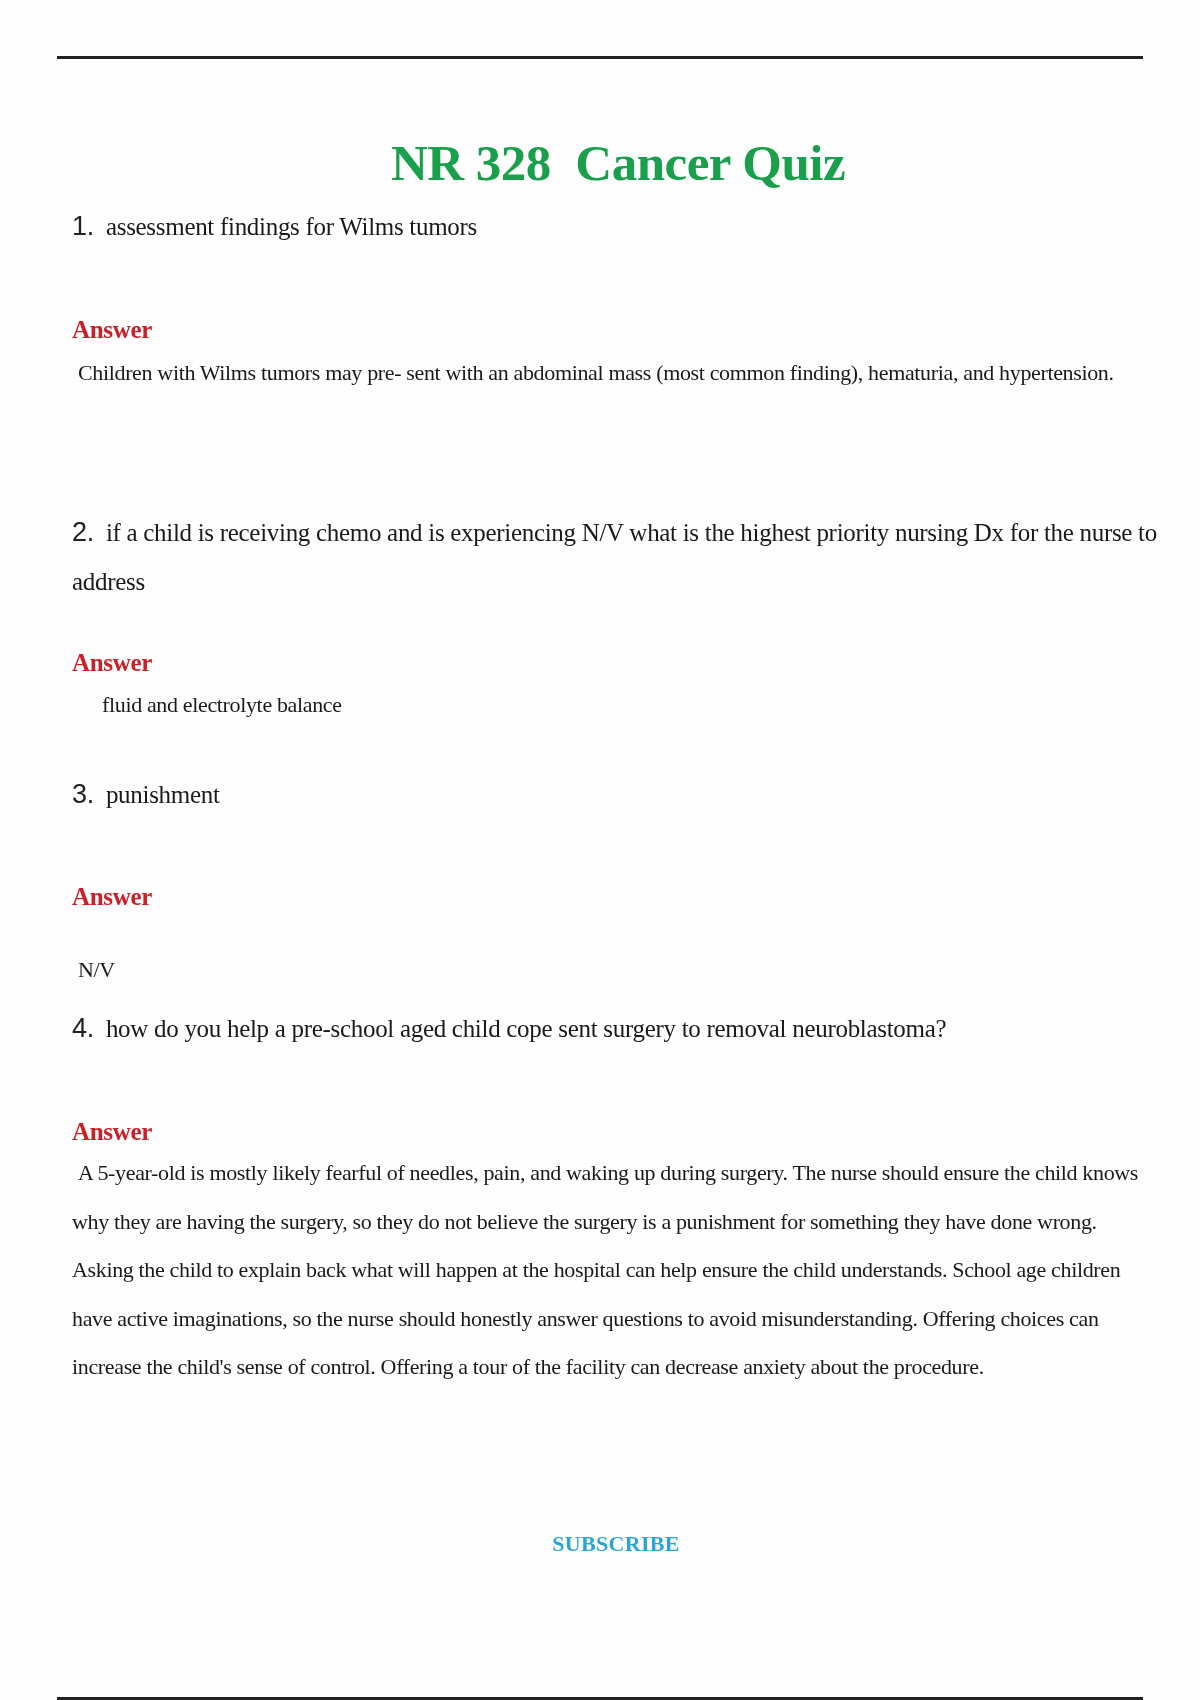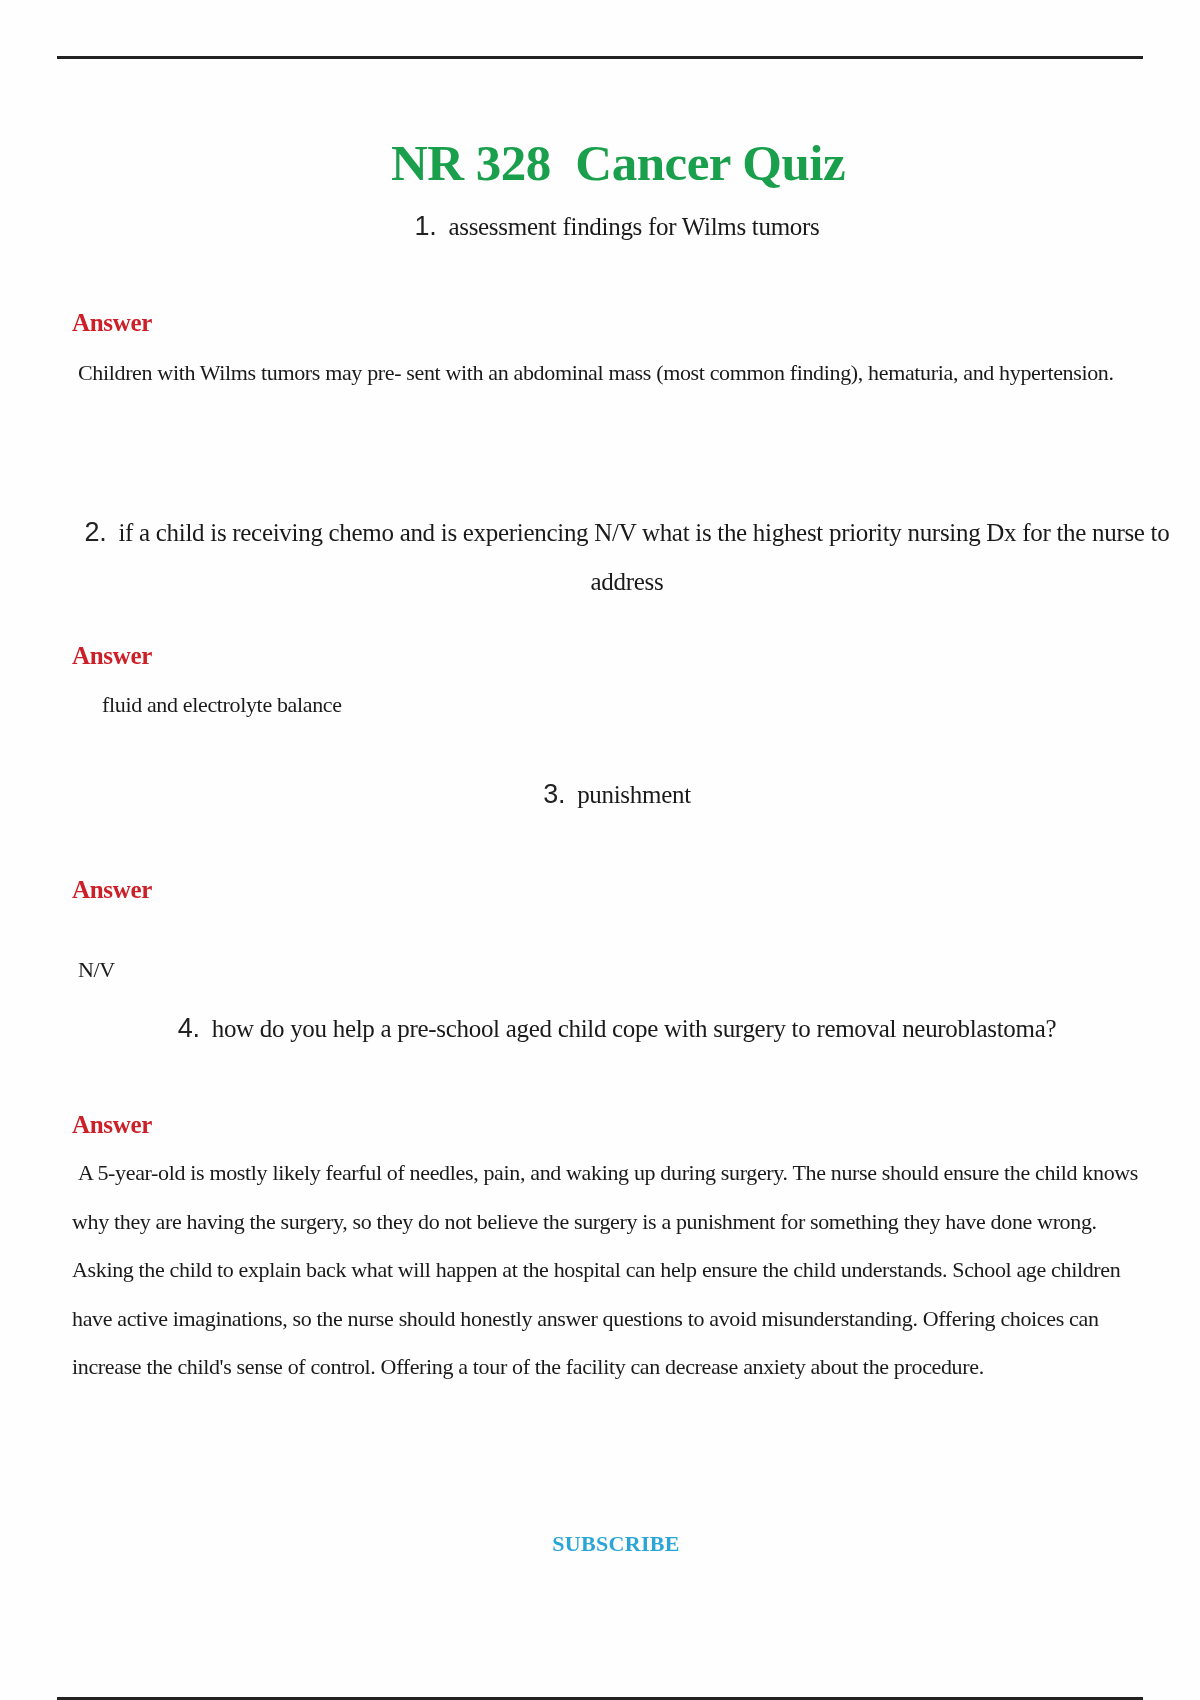--- a/index.html
+++ b/index.html
@@ -43,34 +43,34 @@
 
     .qa-block {
       position: absolute;
       left: 72px;
       width: 1090px;
     }
     .question {
       font-size: 25px;
       line-height: 49px;
       letter-spacing: -0.3px;
-      text-align: center;
     }
     .qnum {
       font-family: "Liberation Sans", "DejaVu Sans", sans-serif;
       font-size: 27px;
       margin-right: 12px;
       color: #222;
     }
     .answer-label {
       color: #cc1f27;
       font-weight: bold;
       font-size: 25px;
       line-height: 1;
       letter-spacing: -0.3px;
+      margin-top: 7px;
     }
     .answer-text {
       font-size: 22px;
       line-height: 48.5px;
       letter-spacing: -0.35px;
       text-indent: 6px;
     }
 
     #q1 { top: 202px; }
     #a1-label { top: 310px; }
@@ -122,20 +122,20 @@
 <div class="qa-block answer-label" id="a2-label">Answer</div>
 <div class="qa-block answer-text" id="a2">fluid and electrolyte balance</div>
 
 <div class="qa-block question" id="q3">
   <span class="qnum">3.</span><span>punishment</span>
 </div>
 <div class="qa-block answer-label" id="a3-label">Answer</div>
 <div class="qa-block answer-text" id="a3">N/V</div>
 
 <div class="qa-block question" id="q4">
-  <span class="qnum">4.</span><span>how do you help a pre-school aged child cope with surgery to removal neuroblastoma?</span>
+  <span class="qnum">4.</span><span>how do you help a pre-school aged child cope sent surgery to removal neuroblastoma?</span>
 </div>
 <div class="qa-block answer-label" id="a4-label">Answer</div>
 <div class="qa-block answer-text" id="a4">A 5-year-old is mostly likely fearful of needles, pain, and waking up during surgery. The nurse should ensure the child knows why they are having the surgery, so they do not believe the surgery is a punishment for something they have done wrong. Asking the child to explain back what will happen at the hospital can help ensure the child understands. School age children have active imaginations, so the nurse should honestly answer questions to avoid misunderstanding. Offering choices can increase the child's sense of control. Offering a tour of the facility can decrease anxiety about the procedure.</div>
 
 <a class="subscribe">SUBSCRIBE</a>
 
 <div class="rule rule-bottom"></div>
 
 </body></html>

